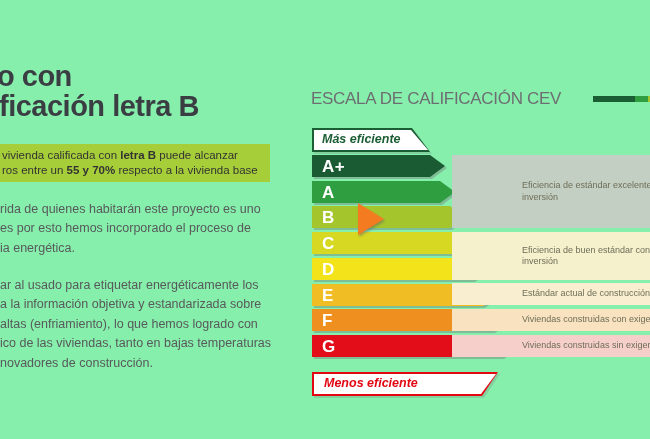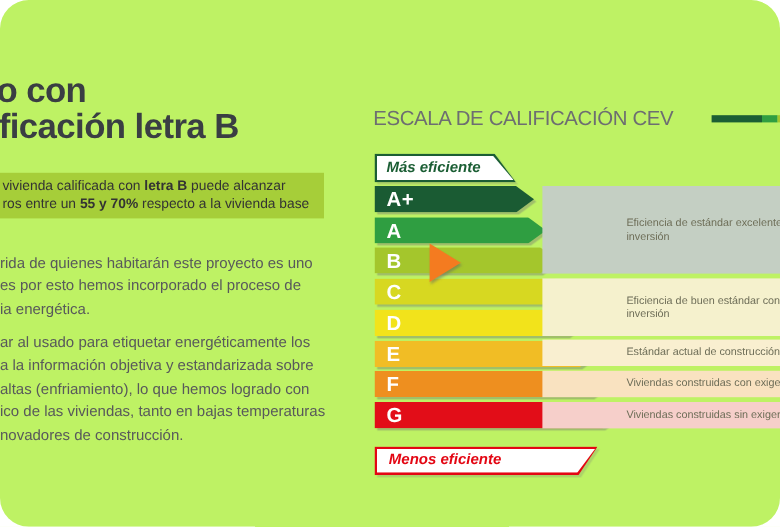--- a/index.html
+++ b/index.html
@@ -1,34 +1,34 @@
 <!DOCTYPE html>
 <html><head>
 <meta charset="utf-8">
 <style>
   html,body { margin:0; padding:0; background:#fff; }
   #canvas {
     position:relative; width:650px; height:439px; overflow:hidden;
-    background:#bef264; font-family:"Liberation Sans", sans-serif;border-radius:24px;
+    background:#86efac; font-family:"Liberation Sans", sans-serif;
   }
 
   
   #page-title { position:absolute; left:0; top:61px; color:#3a3e43; font-weight:bold;
                 font-size:29px; line-height:30px; letter-spacing:-0.5px; white-space:nowrap; }
   #page-title .t1 { margin-left:-3px; }
   #page-title .t2 { margin-left:-1px; }
 
   #highlight-box { position:absolute; left:0; top:144px; width:270px; height:38px;
                    box-sizing:border-box; padding:4px 0 0 2px; color:#333333;
                    font-size:11.5px; }
   .hl-line { line-height:14.5px; white-space:nowrap; }
   .hl-line b { font-weight:bold; }
 
   .para { position:absolute; left:0; color:#58595b; font-size:12.5px; }
-  #para1 { top:200px;margin-top:10px; }
+  #para1 { top:200px; }
   #para2 { top:276px; }
   .para-line { line-height:19.4px; white-space:nowrap; }
 
   
   #scale-title { position:absolute; left:311px; top:89px; font-size:17px; font-weight:normal;
                  color:#6d6e71; letter-spacing:-0.3px; white-space:nowrap; }
   #title-underline { position:absolute; left:593px; top:96px; height:6px; display:flex; }
   #title-underline span { display:block; height:100%; }
 
   

